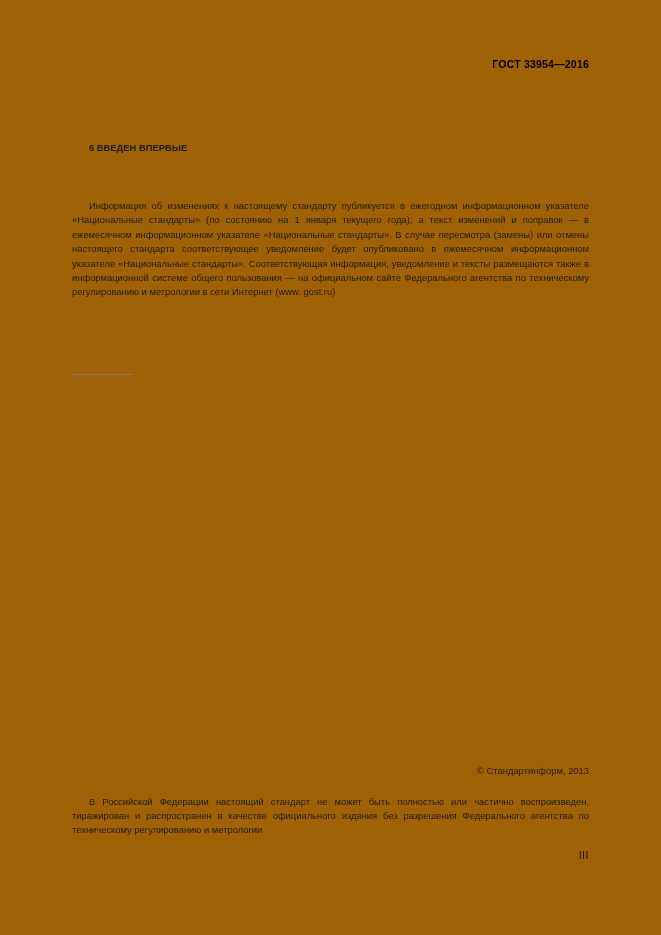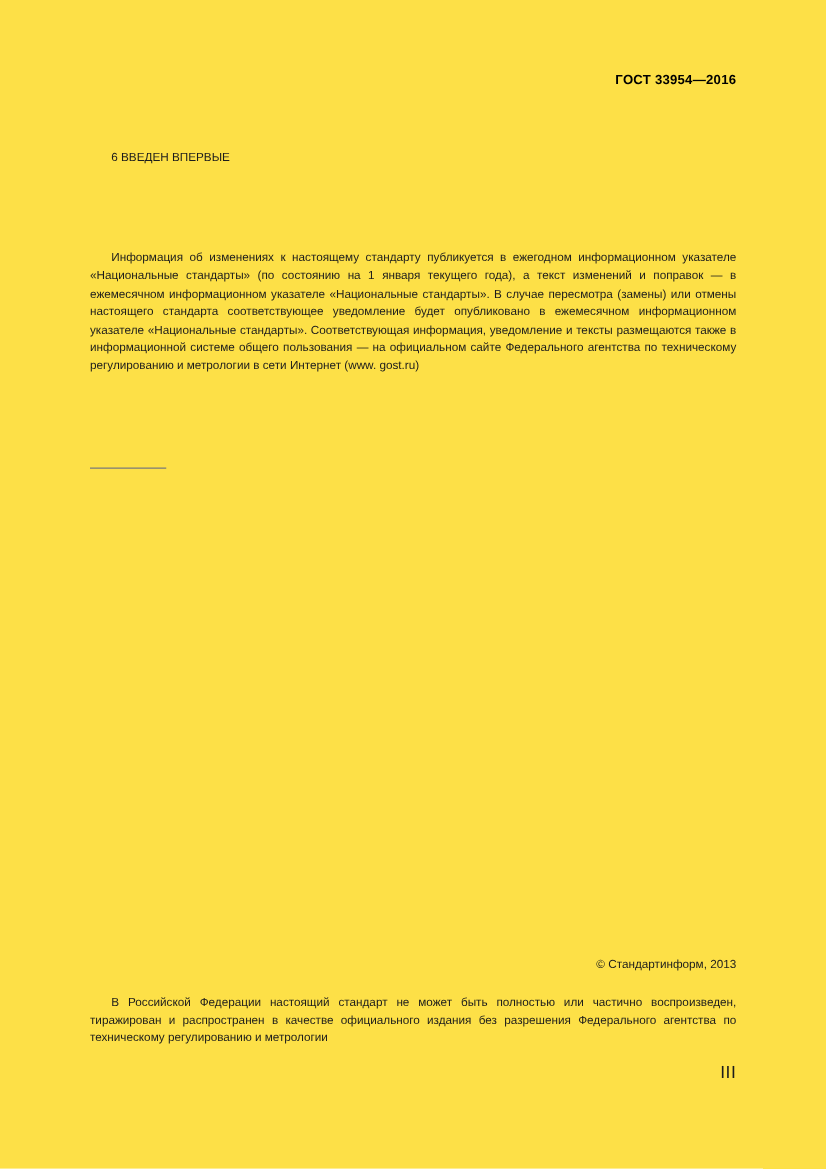--- a/index.html
+++ b/index.html
@@ -8,21 +8,21 @@
     background: #ffffff;
   }
   body {
     font-family: "Liberation Sans", sans-serif;
     color: #1a1a1a;
   }
   #page {
     position: relative;
     width: 661px;
     height: 935px;
-    background: #fde047;
+    background: #a16207;
     overflow: hidden;
     box-sizing: border-box;
   }
 
   
   .doc-header {
     position: absolute;
     top: 58px;
     right: 72px;
     font-size: 10.5px;
@@ -42,21 +42,21 @@
     text-align: justify;
     text-justify: inter-word;
     color: #1c1c1c;
     hyphens: manual;
   }
   .block.indent {
     text-indent: 17px;
   }
 
   .para-source  { top: 89px; }
-  .para-intro   { top: 119px; text-indent: 17px; }
+  .para-intro   { top: 141px; text-indent: 17px; font-weight: bold; }
 
   
   .notice {
     position: absolute;
     left: 72px;
     width: 517px;
     top: 199px;
     font-size: 9.4px;
     line-height: 14.4px;
     text-align: justify;
@@ -111,21 +111,21 @@
   .para-closing {
     top: 795px;
     text-indent: 17px;
   }
 
   
   .folio {
     position: absolute;
     right: 72px;
     top: 849px;
-    font-size: 14px;
+    font-size: 11px;
     color: #1c1c1c;
     letter-spacing: 0.4px;
   }
 </style>
 </head>
 <body>
 
 <div id="page">
 
   <div class="doc-header">ГОСТ 33954—2016</div>

